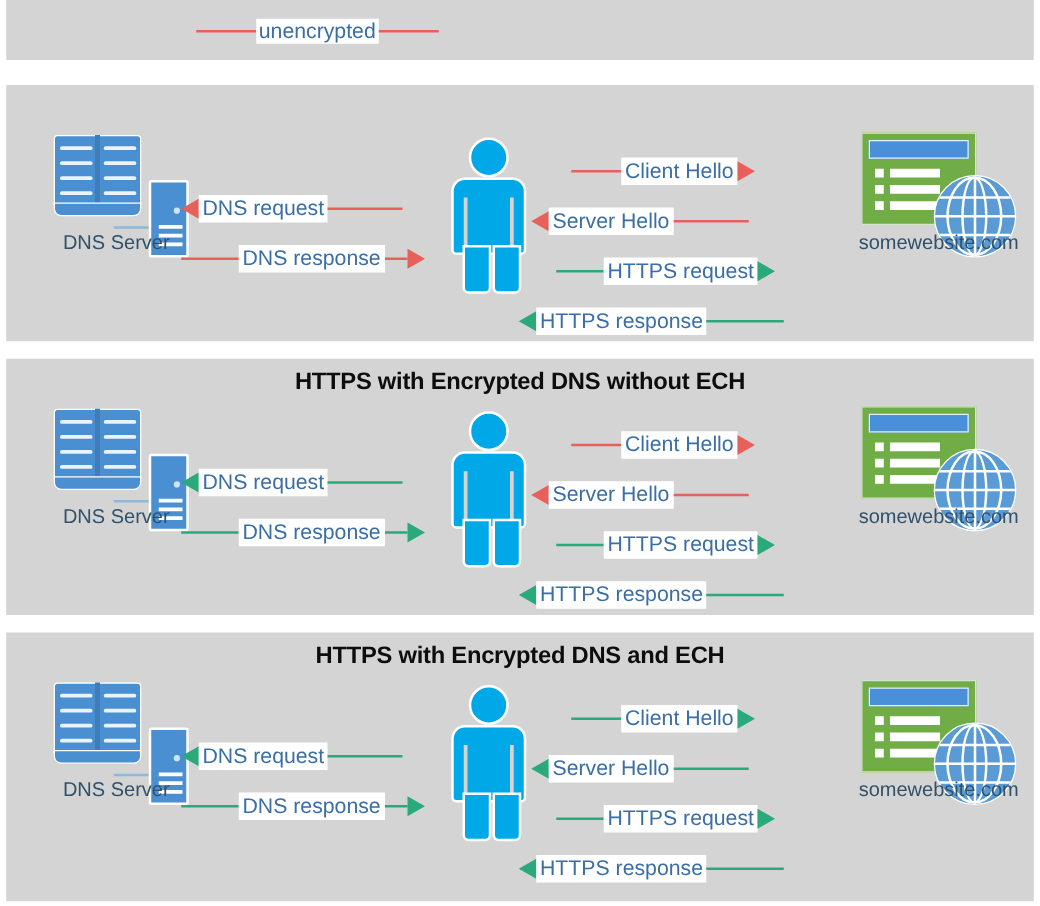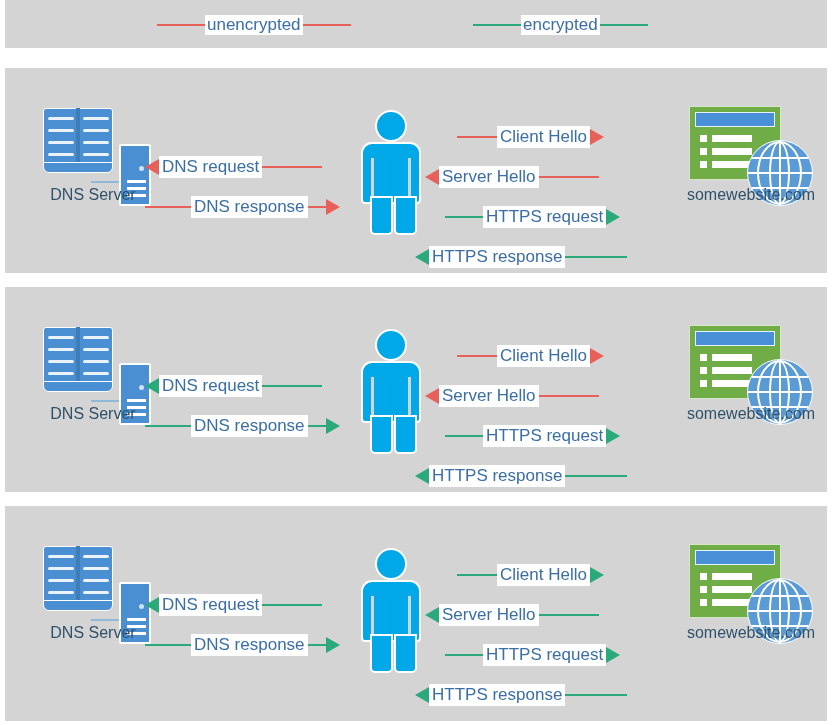--- a/index.html
+++ b/index.html
@@ -116,25 +116,20 @@
 </head>
 <body>
 
 <div class="panel" id="legend-panel">
   <div class="legend-row">
     <div class="legend-item" id="legend-unencrypted">
       <span class="leg-line" style="background: rgb(232, 96, 90);"></span>
       <span class="leg-label">unencrypted</span>
       <span class="leg-line" style="background: rgb(232, 96, 90);"></span>
     </div>
-    <div class="legend-item" id="legend-encrypted">
-      <span class="leg-line" style="background: rgb(42, 169, 122);"></span>
-      <span class="leg-label">encrypted</span>
-      <span class="leg-line" style="background: rgb(42, 169, 122);"></span>
-    </div>
   </div>
 </div>
 
 <div class="panel" id="panel-1">
     <div class="stage">
       <div class="dns-node">
         <div class="book">
           <div class="book-half left">
             <span class="book-line" style="top:8px"></span>
             <span class="book-line" style="top:20px"></span>
@@ -219,20 +214,21 @@
       </div>
       <div class="arrow" style="left: 410px; top: 178px; color: rgb(42, 169, 122);">
         <span class="a-head left"></span>
         <span class="a-line" style="width:0px;background:#2aa97a"></span>
         <span class="a-label">HTTPS response</span>
         <span class="a-line" style="width:62px;background:#2aa97a"></span>
       </div>
     </div>
   </div>
 <div class="panel" id="panel-2">
+    <div class="panel-title">HTTPS with Encrypted DNS without ECH</div>
     <div class="stage">
       <div class="dns-node">
         <div class="book">
           <div class="book-half left">
             <span class="book-line" style="top:8px"></span>
             <span class="book-line" style="top:20px"></span>
             <span class="book-line" style="top:32px"></span>
             <span class="book-line" style="top:44px"></span>
           </div>
           <div class="book-half right">
@@ -313,20 +309,21 @@
       </div>
       <div class="arrow" style="left: 410px; top: 178px; color: rgb(42, 169, 122);">
         <span class="a-head left"></span>
         <span class="a-line" style="width:0px;background:#2aa97a"></span>
         <span class="a-label">HTTPS response</span>
         <span class="a-line" style="width:62px;background:#2aa97a"></span>
       </div>
     </div>
   </div>
 <div class="panel" id="panel-3">
+    <div class="panel-title">HTTPS with Encrypted DNS and ECH</div>
     <div class="stage">
       <div class="dns-node">
         <div class="book">
           <div class="book-half left">
             <span class="book-line" style="top:8px"></span>
             <span class="book-line" style="top:20px"></span>
             <span class="book-line" style="top:32px"></span>
             <span class="book-line" style="top:44px"></span>
           </div>
           <div class="book-half right">

